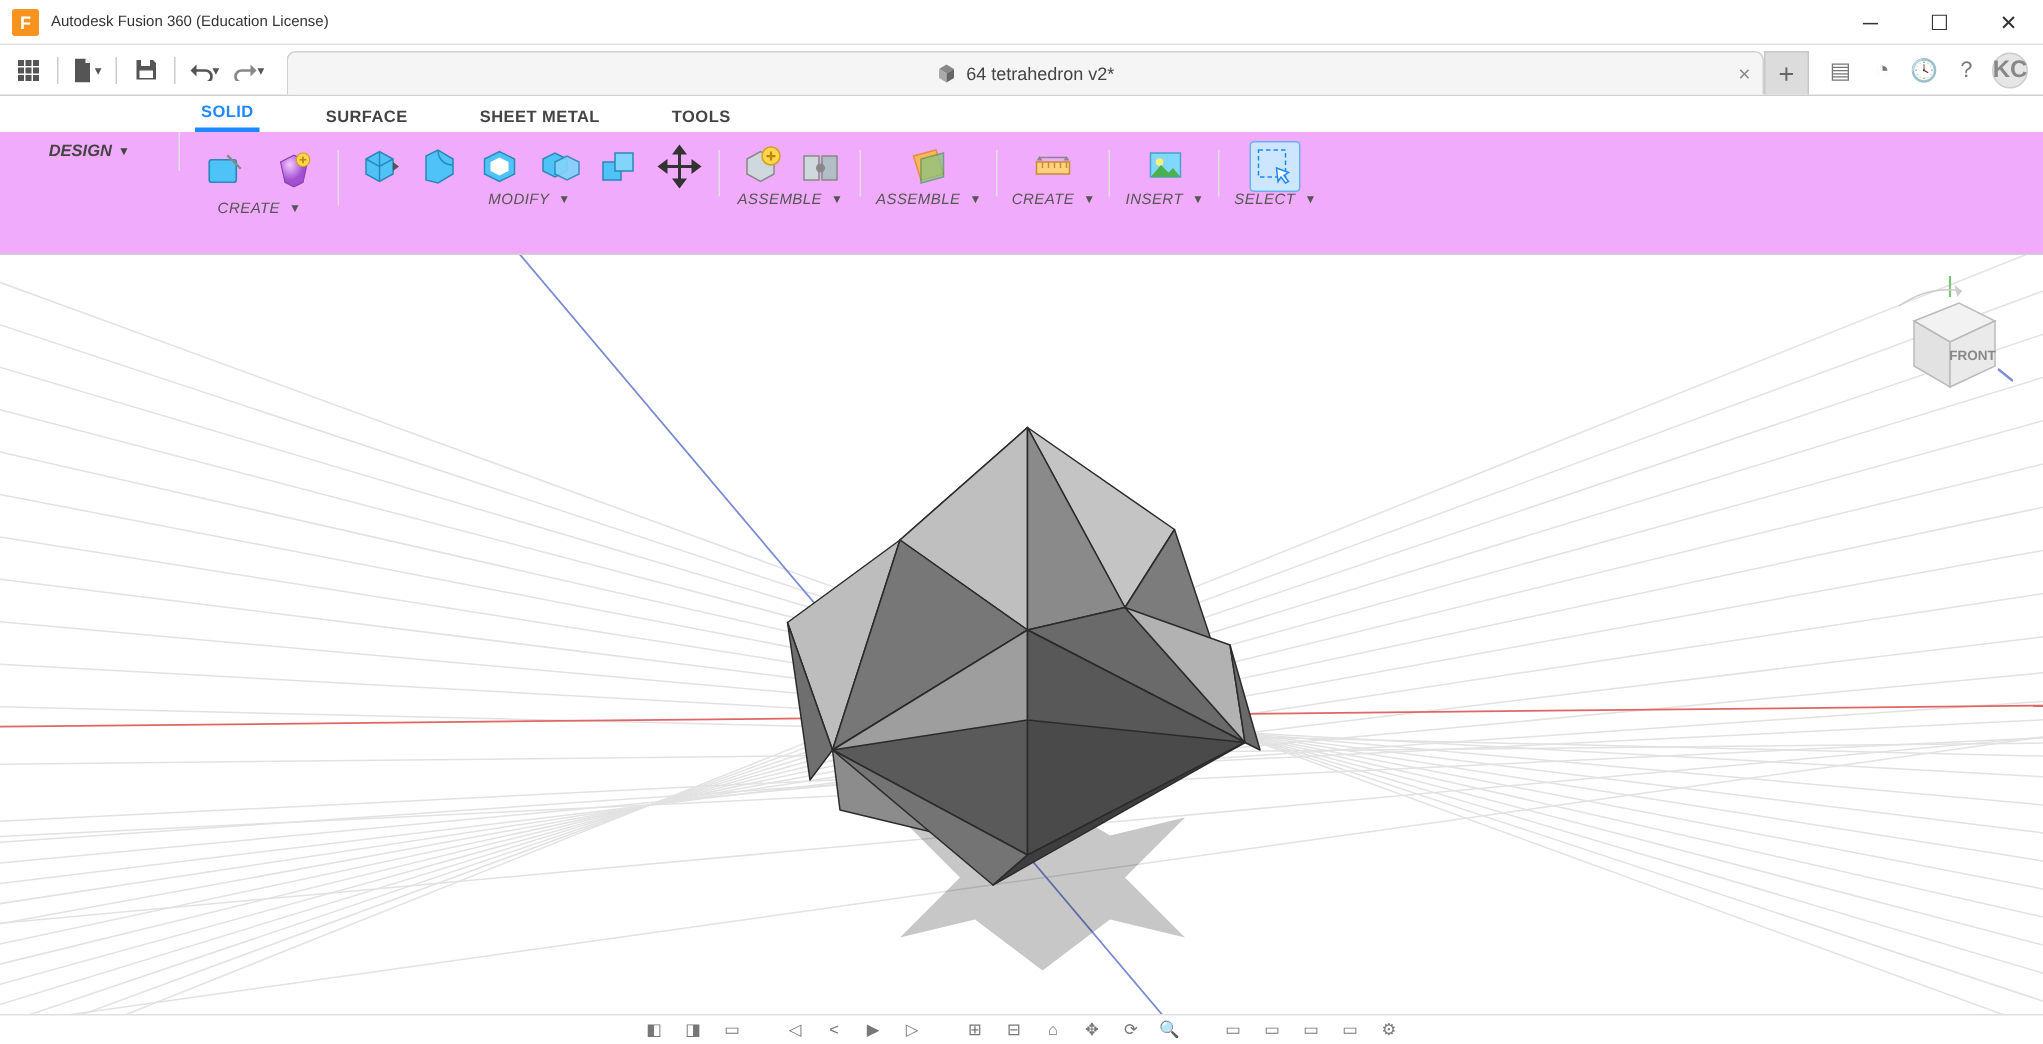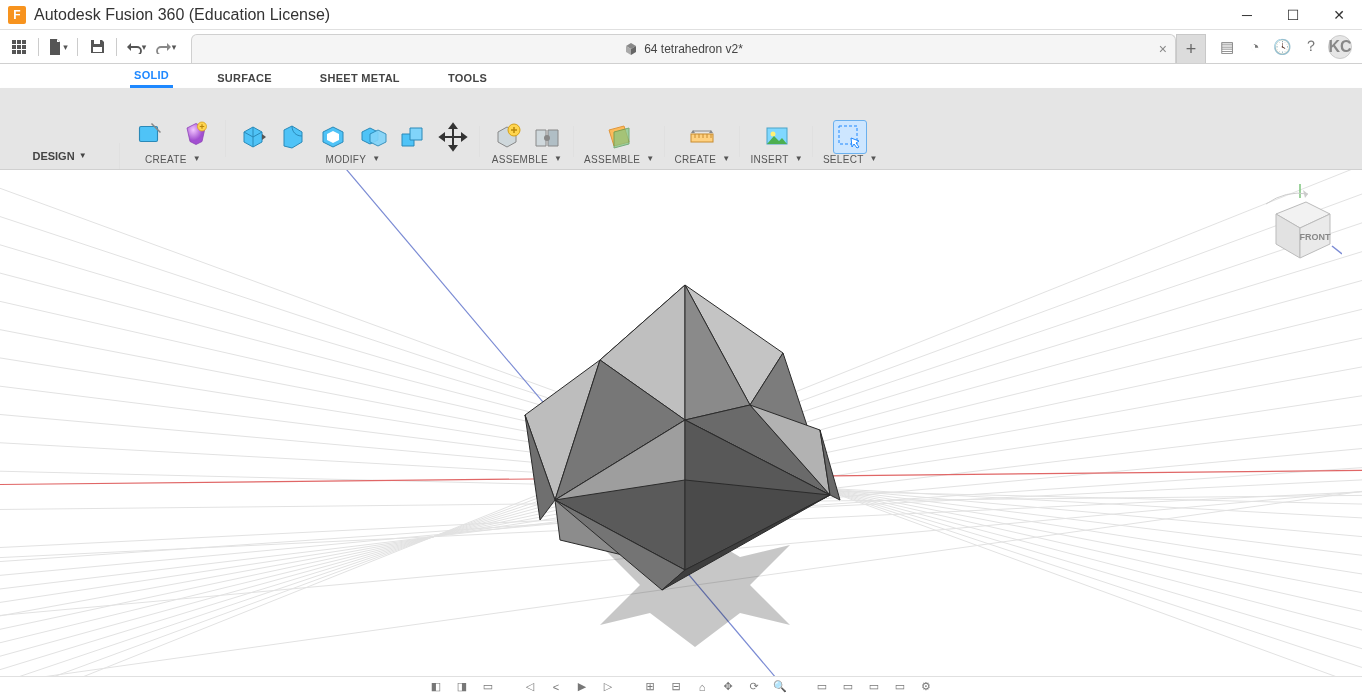--- a/index.html
+++ b/index.html
@@ -1,21 +1,21 @@
 <!DOCTYPE html>
 <html><head>
 <meta charset="utf-8">
 <style>
 * { box-sizing: border-box; margin: 0; padding: 0; font-family: "Segoe UI", Arial, sans-serif; }
 body { width: 1362px; height: 696px; background: #fff; overflow: hidden; font-size: 12px; color: #333; }
 
 
 .titlebar { height: 30px; display: flex; align-items: center; background: #fff; border-bottom: 1px solid #e0e0e0; }
 .titlebar .app-icon { width: 18px; height: 18px; background: #f7931e; margin: 0 8px; border-radius: 2px; display:flex;align-items:center;justify-content:center;color:#fff;font-weight:bold;font-size:12px;}
-.titlebar .title { font-size: 16px; color: #333; }
+.titlebar .title { font-size: 10px; color: #333; }
 .titlebar .winctrl { margin-left: auto; display: flex; }
 .titlebar .winctrl div { width: 46px; height: 30px; display:flex;align-items:center;justify-content:center; font-size:14px;}
 
 
 .qat-row { height: 34px; background: #fff; display: flex; align-items: stretch; border-bottom: 1px solid #d0d0d0; }
 .qat { display: flex; align-items: center; gap: 4px; padding: 0 6px; }
 .qat .qbtn { width: 26px; height: 26px; display:flex;align-items:center;justify-content:center; border-radius:3px; font-size:14px; color:#555;}
 .qat .sep{width:1px;height:18px;background:#ccc;margin:0 2px;}
 
 .tab-area { flex: 1; display: flex; align-items: stretch; position: relative; }
@@ -28,21 +28,21 @@
 
 .right-icons { display:flex; align-items:center; gap:6px; padding:0 10px; }
 .right-icons .ic { width:22px;height:22px;display:flex;align-items:center;justify-content:center;color:#777;font-size:15px;border-radius:3px;}
 .right-icons .avatar{width:24px;height:24px;border-radius:50%;background:#e6e6e6;border:1px solid #ccc;display:flex;align-items:center;justify-content:center;font-size:16px;color:#888;font-weight:600;}
 
 
 .ribbon-tabs { height:24px; display:flex; align-items:flex-end; padding-left:130px; gap:40px; background:#fff;}
 .ribbon-tabs .rtab{font-size:11px;font-weight:600;color:#444;padding:4px 4px;letter-spacing:0.3px;}
 .ribbon-tabs .rtab.active{color:#1e88ff;border-bottom:3px solid #1e88ff;text-align:center;}
 
-.ribbon { height:82px; background:#e5e5e5; border-bottom:1px solid #d0d0d0; display:flex; align-items:flex-end; box-shadow:0 2px 4px rgba(0,0,0,.05);}
+.ribbon { height:82px; background:#f0abfc; border-bottom:1px solid #d0d0d0; display:flex; align-items:flex-start; box-shadow:0 2px 4px rgba(0,0,0,.05);font-style:italic;}
 .ribbon .workspace{width:120px;display:flex;align-items:center;justify-content:center;border-right:1px solid #e0e0e0;}
 .ribbon .workspace .btn{padding:6px 10px;border:1px solid transparent;border-radius:3px;font-size:11px;font-weight:600;color:#444;display:flex;align-items:center;gap:4px;}
 
 .rgroup{display:flex;flex-direction:column;align-items:center;justify-content:space-between;padding:6px 10px 4px;position:relative;}
 .rgroup .tools{display:flex;gap:6px;align-items:center;}
 .rgroup .glabel{font-size:10px;color:#555;letter-spacing:.3px;display:flex;align-items:center;gap:6px;}
 .rgroup::after{content:"";position:absolute;right:0;top:12px;bottom:12px;width:1px;background:#e0e0e0;}
 .rgroup.noborder::after{display:none;}
 
 .tool{width:34px;height:34px;display:flex;align-items:center;justify-content:center;border-radius:3px;}

